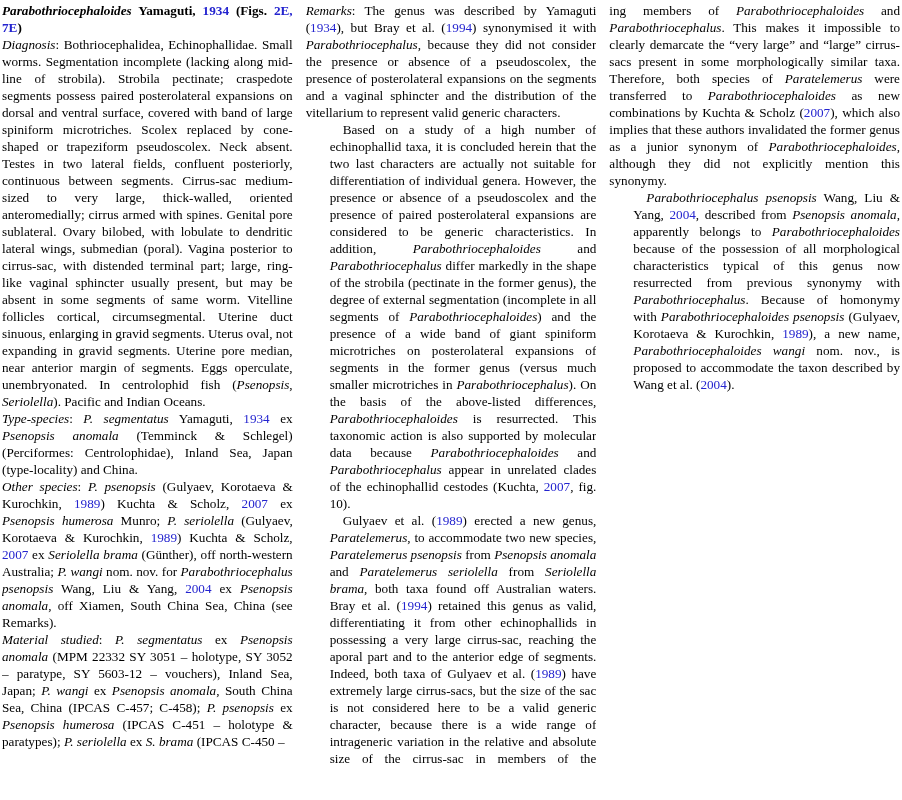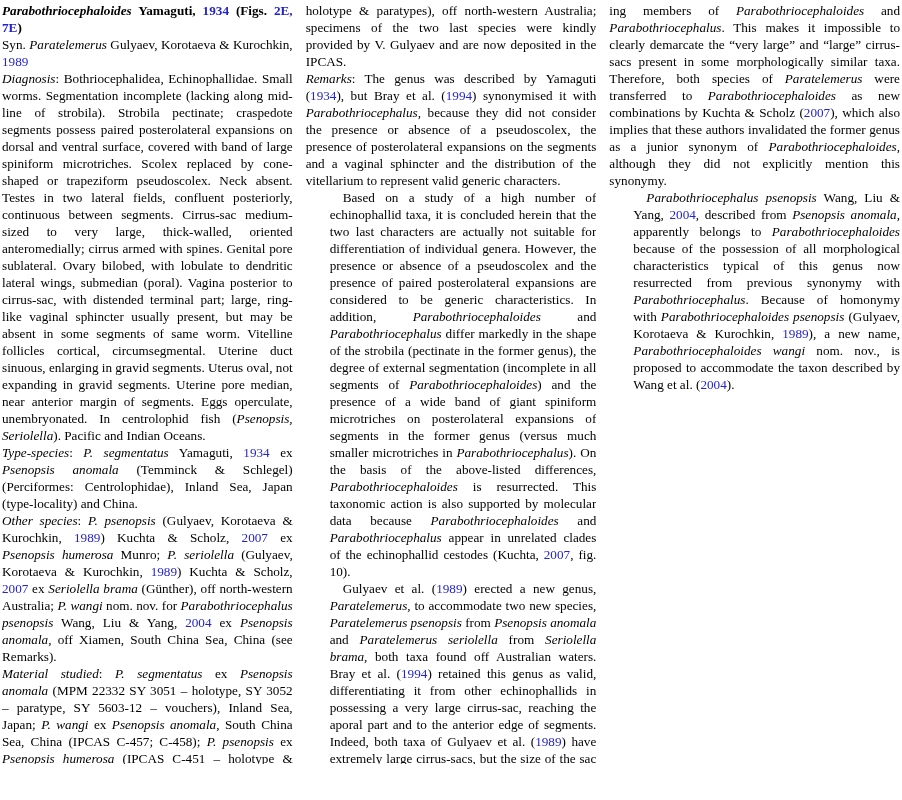--- a/index.html
+++ b/index.html
@@ -25,28 +25,26 @@
   .b { font-weight:700; }
   .link { color:var(--link-color); }
   .heading { font-weight:700; }
 </style>
 </head>
 <body>
 
 <main class="page">
   <div class="col">
       <p class="heading"><span class="b i">Parabothriocephaloides</span><span class="b"> Yamaguti, </span><span class="b link">1934</span><span class="b"> (Figs. </span><span class="b link">2E, 7E</span><span class="b">)</span></p>
-      <p class="para"><span>Syn. </span><span class="i">Paratelemerus</span><span> Gulyaev, Korotaeva &amp; Kurochkin, </span><span class="link">1989</span></p>
       <p class="para"><span class="i">Diagnosis</span><span>: Bothriocephalidea, Echinophallidae. Small worms. Segmentation incomplete (lacking along mid-line of strobila). Strobila pectinate; craspedote segments possess paired posterolateral expansions on dorsal and ventral surface, covered with band of large spiniform microtriches. Scolex replaced by cone-shaped or trapeziform pseudoscolex. Neck absent. Testes in two lateral fields, confluent posteriorly, continuous between segments. Cirrus-sac medium-sized to very large, thick-walled, oriented anteromedially; cirrus armed with spines. Genital pore sublateral. Ovary bilobed, with lobulate to dendritic lateral wings, submedian (poral). Vagina posterior to cirrus-sac, with distended terminal part; large, ring-like vaginal sphincter usually present, but may be absent in some segments of same worm. Vitelline follicles cortical, circumsegmental. Uterine duct sinuous, enlarging in gravid segments. Uterus oval, not expanding in gravid segments. Uterine pore median, near anterior margin of segments. Eggs operculate, unembryonated. In centrolophid fish (</span><span class="i">Psenopsis</span><span>, </span><span class="i">Seriolella</span><span>). Pacific and Indian Oceans.</span></p>
       <p class="para"><span class="i">Type-species</span><span>: </span><span class="i">P. segmentatus</span><span> Yamaguti, </span><span class="link">1934</span><span> ex </span><span class="i">Psenopsis anomala</span><span> (Temminck &amp; Schlegel) (Perciformes: Centrolophidae), Inland Sea, Japan (type-locality) and China.</span></p>
       <p class="para"><span class="i">Other species</span><span>: </span><span class="i">P. psenopsis</span><span> (Gulyaev, Korotaeva &amp; Kurochkin, </span><span class="link">1989</span><span>) Kuchta &amp; Scholz, </span><span class="link">2007</span><span> ex </span><span class="i">Psenopsis humerosa</span><span> Munro; </span><span class="i">P. seriolella</span><span> (Gulyaev, Korotaeva &amp; Kurochkin, </span><span class="link">1989</span><span>) Kuchta &amp; Scholz, </span><span class="link">2007</span><span> ex </span><span class="i">Seriolella brama</span><span> (Günther), off north-western Australia; </span><span class="i">P. wangi</span><span> nom. nov. for </span><span class="i">Parabothriocephalus psenopsis</span><span> Wang, Liu &amp; Yang, </span><span class="link">2004</span><span> ex </span><span class="i">Psenopsis anomala</span><span>, off Xiamen, South China Sea, China (see Remarks).</span></p>
       <p class="para"><span class="i">Material studied</span><span>: </span><span class="i">P. segmentatus</span><span> ex </span><span class="i">Psenopsis anomala</span><span> (MPM 22332 SY 3051 – holotype, SY 3052 – paratype, SY 5603-12 – vouchers), Inland Sea, Japan; </span><span class="i">P. wangi</span><span> ex </span><span class="i">Psenopsis anomala</span><span>, South China Sea, China (IPCAS C-457; C-458); </span><span class="i">P. psenopsis</span><span> ex </span><span class="i">Psenopsis humerosa</span><span> (IPCAS C-451 – holotype &amp; paratypes); </span><span class="i">P. seriolella</span><span> ex </span><span class="i">S. brama</span><span> (IPCAS C-450 –</span></p>
     </div>
   <div class="col">
-      <p class="para"><span>holotype &amp; paratypes), off north-western Australia; specimens of the two last species were kindly provided by V. Gulyaev and are now deposited in the IPCAS.</span></p>
       <p class="para"><span class="i">Remarks</span><span>: The genus was described by Yamaguti (</span><span class="link">1934</span><span>), but Bray et al. (</span><span class="link">1994</span><span>) synonymised it with </span><span class="i">Parabothriocephalus</span><span>, because they did not consider the presence or absence of a pseudoscolex, the presence of posterolateral expansions on the segments and a vaginal sphincter and the distribution of the vitellarium to represent valid generic characters.</span></p>
       <p class="para indent"><span>Based on a study of a high number of echinophallid taxa, it is concluded herein that the two last characters are actually not suitable for differentiation of individual genera. However, the presence or absence of a pseudoscolex and the presence of paired posterolateral expansions are considered to be generic characteristics. In addition, </span><span class="i">Parabothriocephaloides</span><span> and </span><span class="i">Parabothriocephalus</span><span> differ markedly in the shape of the strobila (pectinate in the former genus), the degree of external segmentation (incomplete in all segments of </span><span class="i">Parabothriocephaloides</span><span>) and the presence of a wide band of giant spiniform microtriches on posterolateral expansions of segments in the former genus (versus much smaller microtriches in </span><span class="i">Parabothriocephalus</span><span>). On the basis of the above-listed differences, </span><span class="i">Parabothriocephaloides</span><span> is resurrected. This taxonomic action is also supported by molecular data because </span><span class="i">Parabothriocephaloides</span><span> and </span><span class="i">Parabothriocephalus</span><span> appear in unrelated clades of the echinophallid cestodes (Kuchta, </span><span class="link">2007</span><span>, fig. 10).</span></p>
       <p class="para indent"><span>Gulyaev et al. (</span><span class="link">1989</span><span>) erected a new genus, </span><span class="i">Paratelemerus</span><span>, to accommodate two new species, </span><span class="i">Paratelemerus psenopsis</span><span> from </span><span class="i">Psenopsis anomala</span><span> and </span><span class="i">Paratelemerus seriolella</span><span> from </span><span class="i">Seriolella brama</span><span>, both taxa found off Australian waters. Bray et al. (</span><span class="link">1994</span><span>) retained this genus as valid, differentiating it from other echinophallids in possessing a very large cirrus-sac, reaching the aporal part and to the anterior edge of segments. Indeed, both taxa of Gulyaev et al. (</span><span class="link">1989</span><span>) have extremely large cirrus-sacs, but the size of the sac is not considered here to be a valid generic character, because there is a wide range of intrageneric variation in the relative and absolute size of the cirrus-sac in members of the Echinophallidae, includ-</span></p>
     </div>
   <div class="col">
       <p class="para"><span>ing members of </span><span class="i">Parabothriocephaloides</span><span> and </span><span class="i">Parabothriocephalus</span><span>. This makes it impossible to clearly demarcate the “very large” and “large” cirrus-sacs present in some morphologically similar taxa. Therefore, both species of </span><span class="i">Paratelemerus</span><span> were transferred to </span><span class="i">Parabothriocephaloides</span><span> as new combinations by Kuchta &amp; Scholz (</span><span class="link">2007</span><span>), which also implies that these authors invalidated the former genus as a junior synonym of </span><span class="i">Parabothriocephaloides</span><span>, although they did not explicitly mention this synonymy.</span></p>
       <p class="para indent"><span class="i">Parabothriocephalus psenopsis</span><span> Wang, Liu &amp; Yang, </span><span class="link">2004</span><span>, described from </span><span class="i">Psenopsis anomala</span><span>, apparently belongs to </span><span class="i">Parabothriocephaloides</span><span> because of the possession of all morphological characteristics typical of this genus now resurrected from previous synonymy with </span><span class="i">Parabothriocephalus</span><span>. Because of homonymy with </span><span class="i">Parabothriocephaloides psenopsis</span><span> (Gulyaev, Korotaeva &amp; Kurochkin, </span><span class="link">1989</span><span>), a new name, </span><span class="i">Parabothriocephaloides wangi</span><span> nom. nov., is proposed to accommodate the taxon described by Wang et al. (</span><span class="link">2004</span><span>).</span></p>
     </div>
 </main>
 

